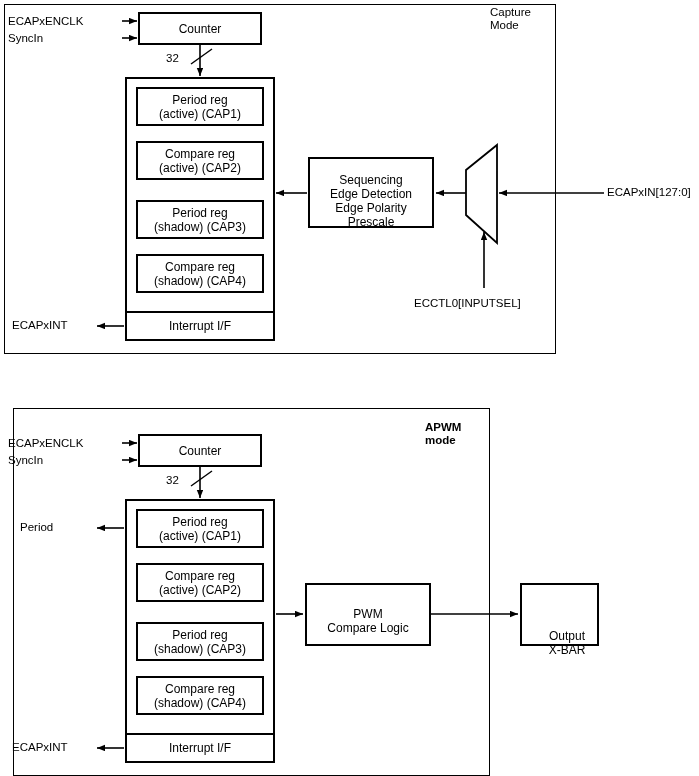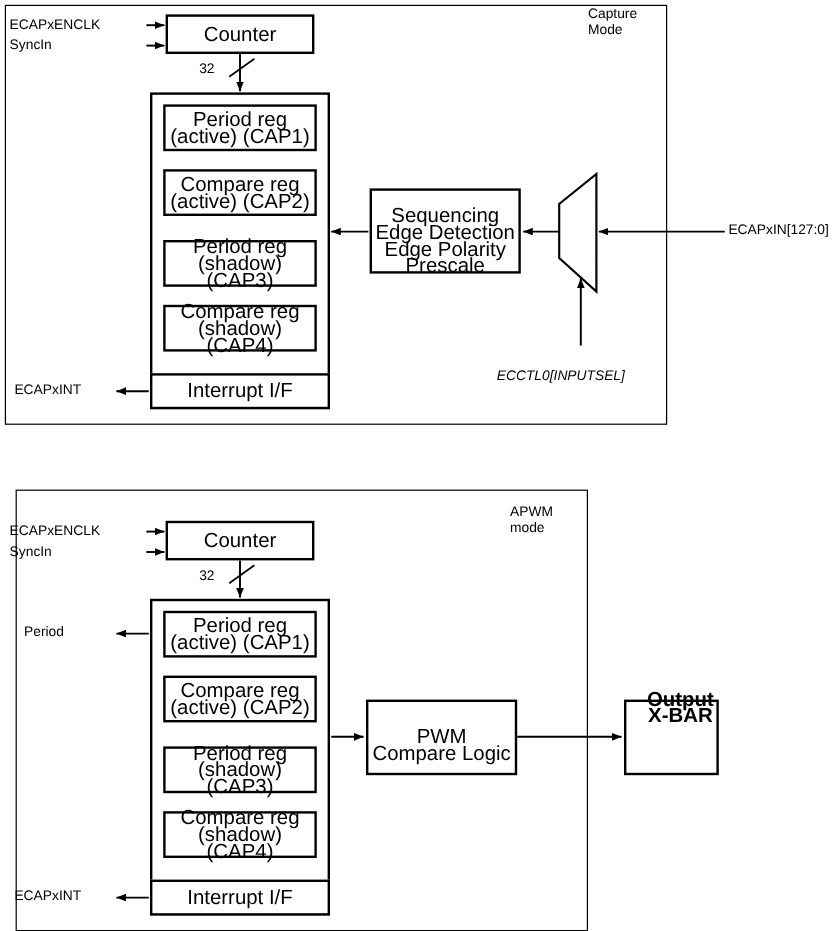--- a/index.html
+++ b/index.html
@@ -29,21 +29,21 @@
     white-space: pre;
   }
   .lbl.r { text-align: left; }
   .lbl.c { text-align: left; }
   .boxtext {
     position: absolute;
     display: flex;
     align-items: center;
     justify-content: center;
     text-align: center;
-    font-size: 17px;
+    font-size: 12px;
     line-height: 14px;
     white-space: pre-line;
   }
   .frame {
     position: absolute;
     border: 1.5px solid #000;
     background: transparent;
     box-sizing: border-box;
   }
   .unit {
@@ -116,25 +116,25 @@
   <div class="lbl r" style="left:12px; top:319px; width:80px;">ECAPxINT</div>
 
   <div class="unit" style="left:308px; top:157px; width:126px; height:71px;"></div>
   <div class="boxtext" style="left:308px; top:157px; width:126px; height:88px;">Sequencing
 Edge Detection
 Edge Polarity
 Prescale</div>
 
   <div class="lbl" style="left:607px; top:186px; width:95px;">ECAPxIN[127:0]</div>
 
-  <div class="lbl c" style="left:414px; top:308px; width:150px;font-style:italic;">ECCTL0[INPUTSEL]</div>
+  <div class="lbl c" style="left:414px; top:297px; width:150px;">ECCTL0[INPUTSEL]</div>
 
   <div class="frame" style="left:13px; top:408px; width:477px; height:368px;"></div>
 
-  <div class="lbl c" style="left:425px; top:421px; width:60px;">APWM
+  <div class="lbl c" style="left:425px; top:421px; width:60px;font-weight:bold;">APWM
 mode</div>
 
   <div class="lbl r" style="left:8px; top:437px; width:110px;">ECAPxENCLK</div>
 
   <div class="lbl r" style="left:8px; top:454px; width:110px;">SyncIn</div>
 
   <div class="unit" style="left:138px; top:434px; width:124px; height:33px;"></div>
   <div class="boxtext" style="left:138px; top:434px; width:124px; height:33px;">Counter</div>
 
   <div class="lbl" style="left:166px; top:474px; width:24px;">32</div>
@@ -162,21 +162,21 @@
 
   <div class="lbl r" style="left:12px; top:741px; width:80px;">ECAPxINT</div>
 
   <div class="lbl r" style="left:20px; top:521px; width:72px;">Period</div>
 
   <div class="unit" style="left:305px; top:583px; width:126px; height:63px;"></div>
   <div class="boxtext" style="left:305px; top:583px; width:126px; height:75px;">PWM
 Compare Logic</div>
 
   <div class="unit" style="left:520px; top:583px; width:79px; height:63px;"></div>
-  <div class="boxtext" style="left:520px; top:558px; width:94px; height:63px;font-weight:bold;">Output
+  <div class="boxtext" style="left:520px; top:611px; width:94px; height:63px;">Output
 X-BAR</div>
 
   <svg class="wires" viewBox="0 0 699 776" xmlns="http://www.w3.org/2000/svg">
     <defs>
       <marker id="ah" markerWidth="9" markerHeight="9" refX="8" refY="3.2" orient="auto" markerUnits="userSpaceOnUse">
         <path d="M0,0 L8,3.2 L0,6.4 z" fill="#000"></path>
       </marker>
     </defs>
     <g stroke="#000" stroke-width="1.6" fill="none">
 

